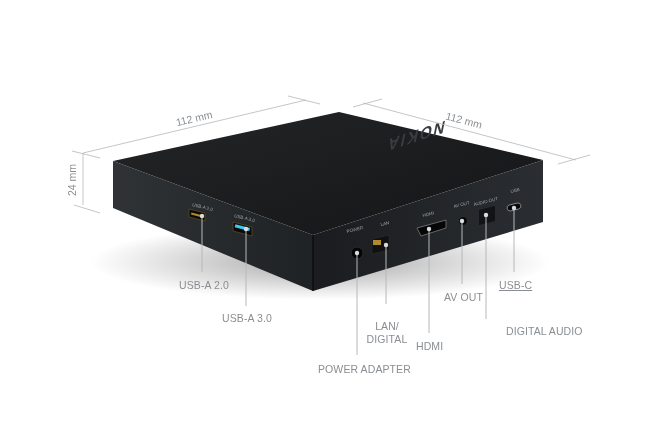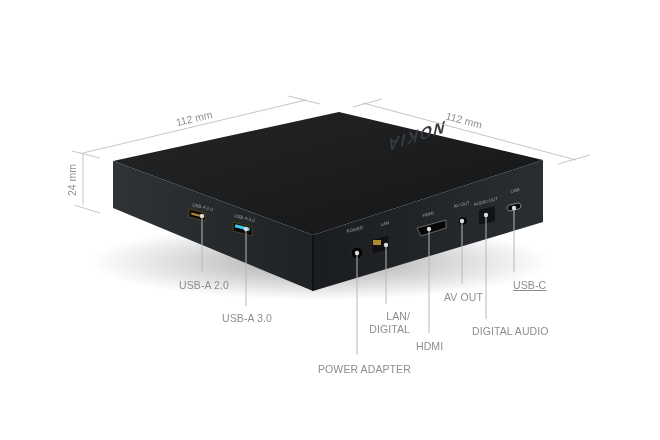--- a/index.html
+++ b/index.html
@@ -108,21 +108,21 @@
     <line x1="74" y1="205" x2="100" y2="213"></line>
   </g>
   <text class="dim" x="195" y="122" transform="rotate(-13 195 122)" text-anchor="middle">112 mm</text>
   <text class="dim" x="463" y="124" transform="rotate(15 463 124)" text-anchor="middle">112 mm</text>
   <text class="dim" x="76" y="180" transform="rotate(-90 76 180)" text-anchor="middle">24 mm</text>
 </svg>
 
 <div class="lbl" style="left:179px;top:279px;">USB-A 2.0</div>
 <div class="lbl" style="left:222px;top:312px;">USB-A 3.0</div>
 <div class="lbl" style="left:318px;top:363px;">POWER ADAPTER</div>
-<div class="lbl center" style="left:364px;top:310px;width:46px;text-align:right;">
+<div class="lbl center" style="left:364px;top:320px;width:46px;">
   <div>LAN/</div>
   <div>DIGITAL</div>
 </div>
 <div class="lbl" style="left:416px;top:340px;">HDMI</div>
 <div class="lbl" style="left:444px;top:291px;">AV OUT</div>
-<div class="lbl" style="left:425px;top:325px;padding-left:47px;">DIGITAL AUDIO</div>
-<div class="lbl" style="left:513px;top:279px;text-decoration:underline;">USB-C</div>
+<div class="lbl" style="left:459px;top:325px;padding-left:47px;">DIGITAL AUDIO</div>
+<div class="lbl" style="left:499px;top:279px;text-decoration:underline;">USB-C</div>
 </div>
 
 </body></html>

